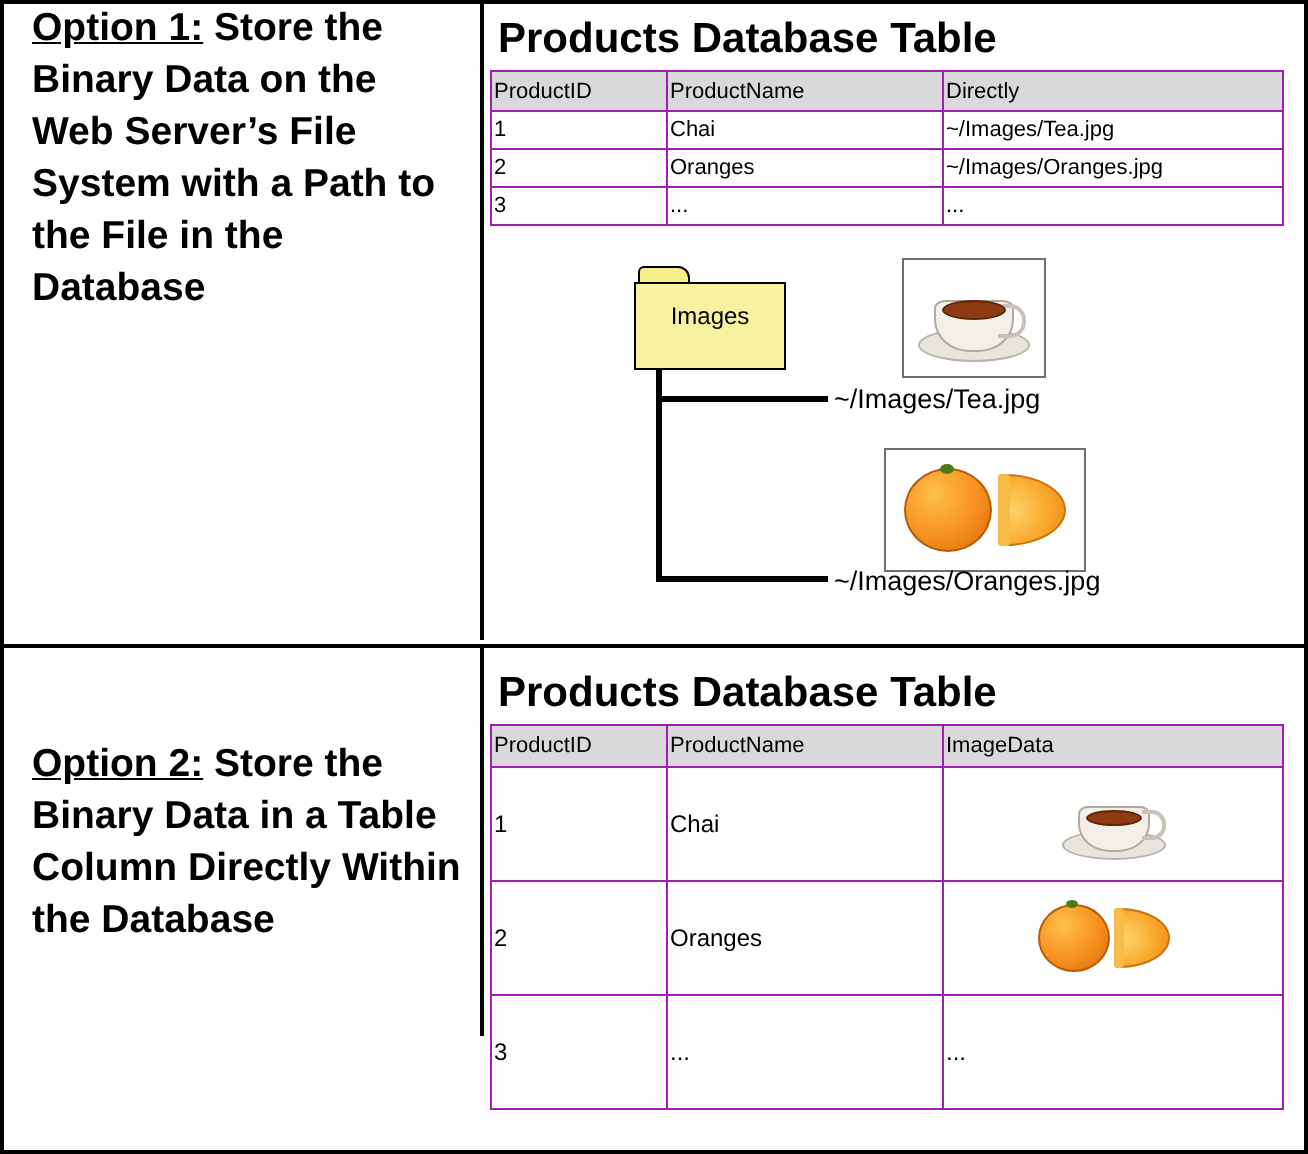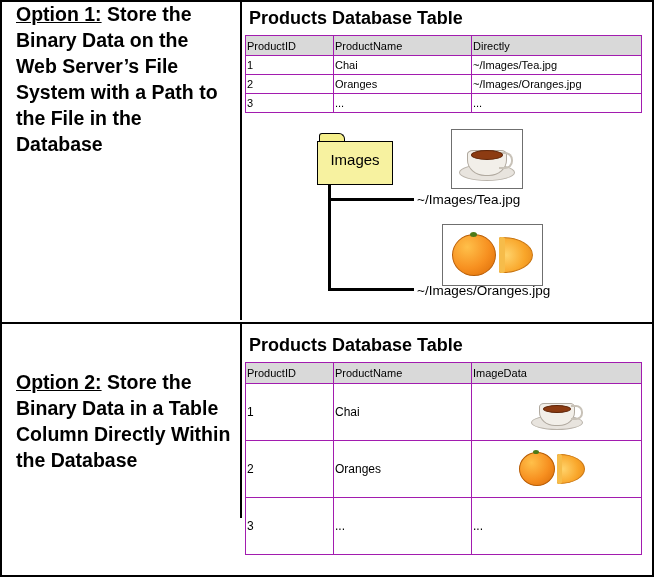--- a/index.html
+++ b/index.html
@@ -52,21 +52,21 @@
     line-height: 1.33;
     color: #000000;
     padding: 0 8px 0 12px;
   }
   .caption-label {
     text-decoration: underline;
   }
 
   
   .table-title {
-    font-size: 18px;
+    font-size: 21px;
     font-weight: bold;
     color: #000000;
   }
 
   
   table.db {
     border-collapse: collapse;
     table-layout: fixed;
     background: #ffffff;
   }
@@ -131,21 +131,21 @@
     background: #f7f2a0;
     border: 1px solid #000000;
     box-sizing: border-box;
   }
   .folder .label {
     position: absolute;
     left: 0;
     top: 18px;
     width: 76px;
     text-align: center;
-    font-size: 15px;
+    font-size: 12px;
     color: #000000;
   }
 
   
   .conn-v {
     position: absolute;
     left: 326px;
     top: 183px;
     width: 3px;
     height: 106px;

